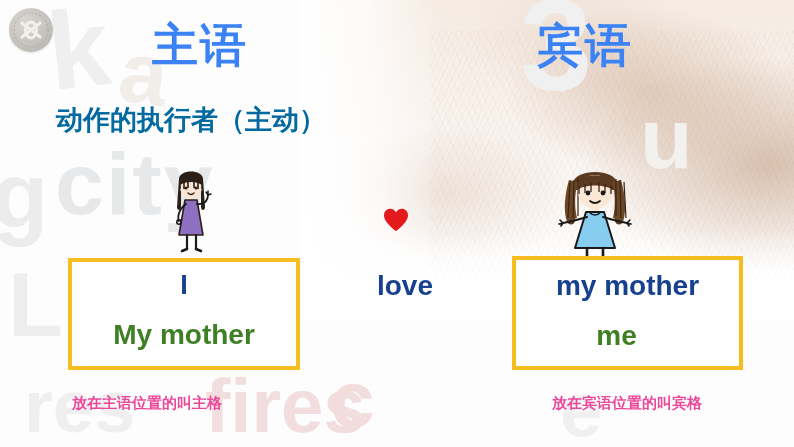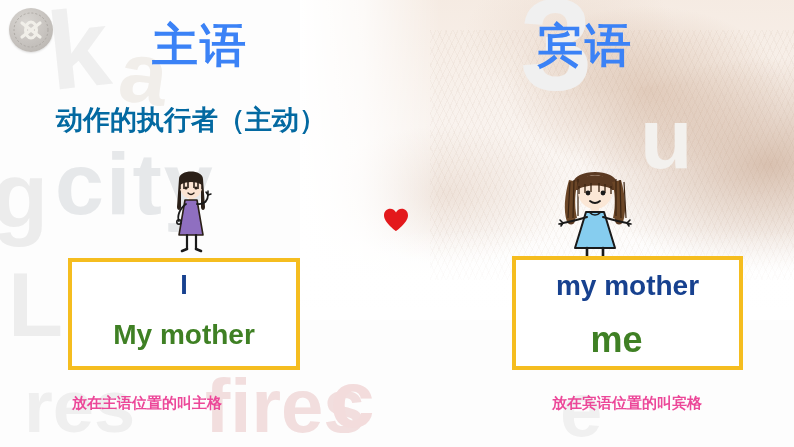--- a/index.html
+++ b/index.html
@@ -159,21 +159,21 @@
   .word-green { color: #3f8024; }
 
   
   .w-i        { left: 68px;  top: 272px; width: 232px; font-size: 27px; }
   .w-mymother { left: 68px;  top: 321px; width: 232px; font-size: 28px; }
   
   .w-love     { left: 340px; top: 272px; width: 130px; font-size: 28px; }
   .w-loves    { left: 340px; top: 322px; width: 130px; font-size: 28px; }
   
   .w-mymother2 { left: 512px; top: 272px; width: 231px; font-size: 28px; }
-  .w-me        { left: 512px; top: 322px; width: 209px; font-size: 36px; }
+  .w-me        { left: 512px; top: 322px; width: 209px; font-size: 28px; }
 
   
   .caption {
     position: absolute;
     font-family: "DejaVu Sans", "Liberation Sans", sans-serif;
     font-weight: 700;
     color: #ec4899;
     font-size: 15px;
     line-height: 1;
     white-space: nowrap;
@@ -252,20 +252,21 @@
   <div class="word word-green w-mymother">My mother</div>
 
   <div class="caption caption-left">放在主语位置的叫主格</div>
 
   <div class="heart">
     <svg width="26" height="24" viewBox="0 0 26 24">
       <path d="M13 23 C13 23, 1 14.5, 1 7.4 C1 3.3, 4.1 0.8, 7.2 0.8 C9.8 0.8, 11.9 2.4, 13 4.6 C14.1 2.4, 16.2 0.8, 18.8 0.8 C21.9 0.8, 25 3.3, 25 7.4 C25 14.5, 13 23, 13 23 Z" fill="#e3191c"></path>
     </svg>
   </div>
 
+  <div class="word word-blue w-love">love</div>
 
   <div class="title title-right">宾语</div>
 
 
   <div class="girl girl-right">
     <svg width="104" height="100" viewBox="0 0 104 100">
 
       <path d="M30 24 C30 8, 74 8, 74 24 L80 60 C80 66, 72 66, 72 60 L72 30 L32 30 L32 60 C32 66, 24 66, 24 60 Z" fill="#5b3a22"></path>
       <path d="M26 20 C22 34, 20 50, 24 62 L34 58 C31 46, 32 30, 35 22 Z" fill="#6b4627"></path>
       <path d="M78 20 C82 34, 84 50, 80 62 L70 58 C73 46, 72 30, 69 22 Z" fill="#6b4627"></path>

